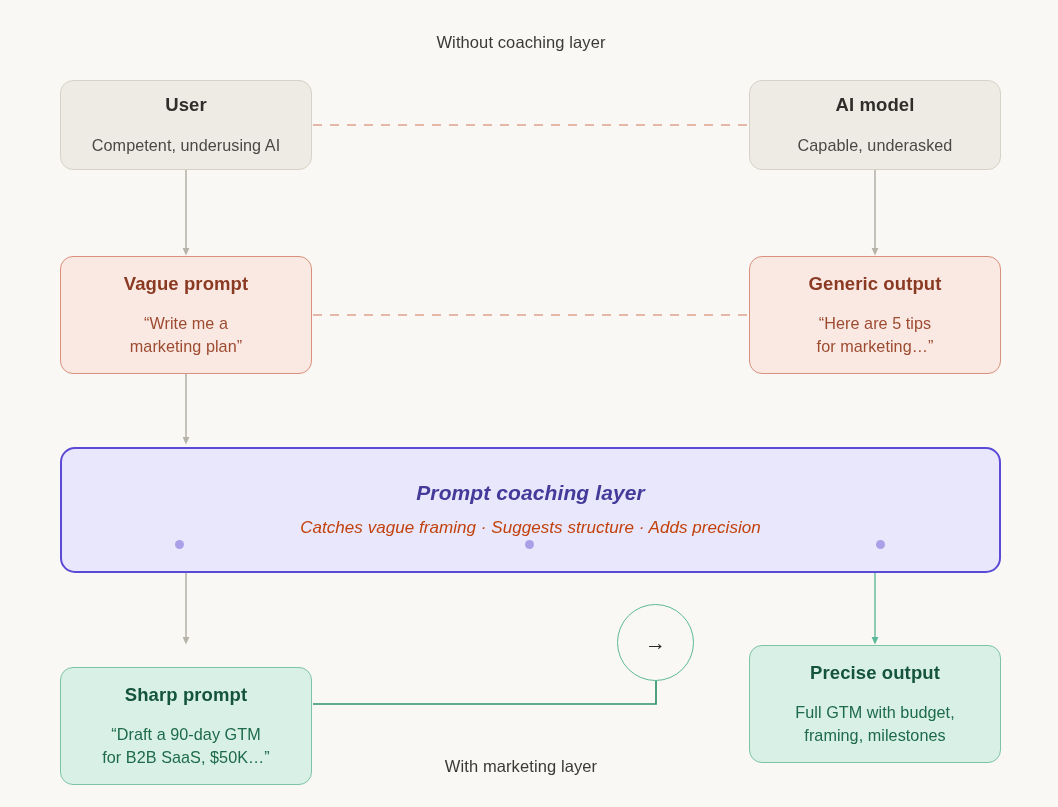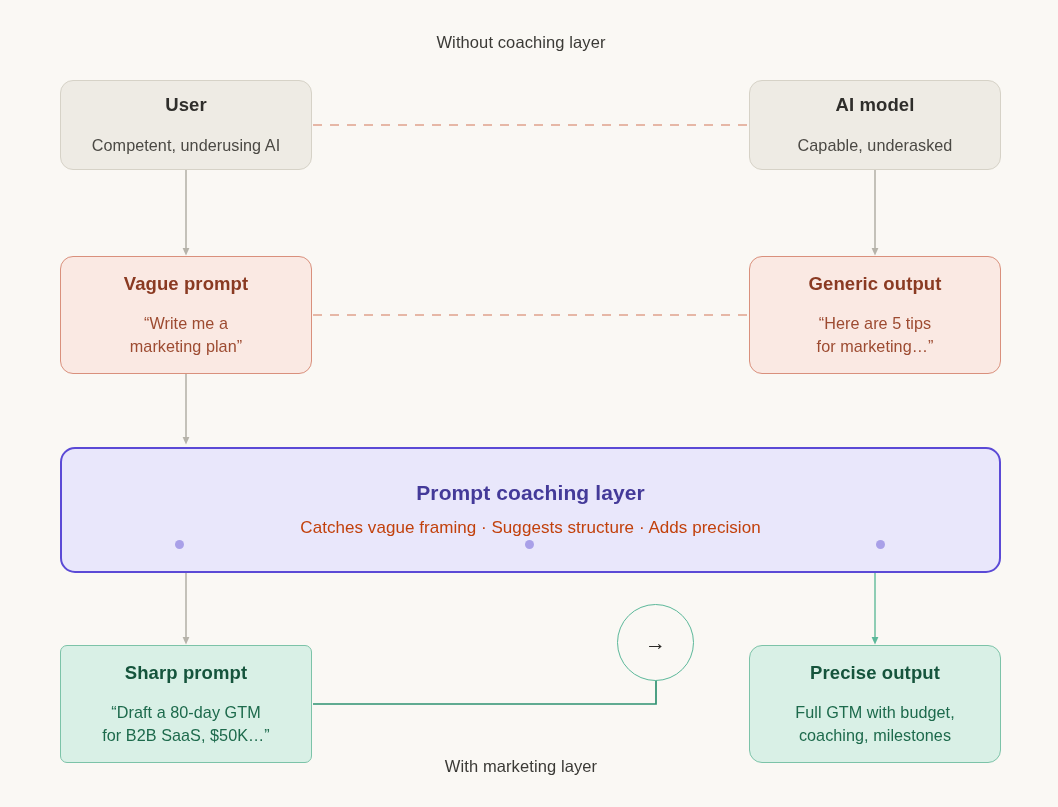--- a/index.html
+++ b/index.html
@@ -182,42 +182,42 @@
   </div>
 
   <div class="node blush" style="left:749px; top:256px; width:252px; height:118px;">
     <div class="title">Generic output</div>
     <div class="sub">
       <span>“Here are 5 tips</span><br>
       <span>for marketing…”</span>
     </div>
   </div>
 
-  <div class="node lilac" style="left:60px; top:447px; width:941px; height:126px;">
+  <div class="node lilac" style="left:60px; top:447px; width:941px; height:126px;font-style:italic;">
     <div class="title">Prompt coaching layer</div>
     <div class="sub">Catches vague framing · Suggests structure · Adds precision</div>
   </div>
 
   <div class="layer-dot" style="left:175px; top:540px;"></div>
   <div class="layer-dot" style="left:525px; top:540px;"></div>
   <div class="layer-dot" style="left:876px; top:540px;"></div>
 
-  <div class="node mint" style="left:60px; top:645px; width:252px; height:118px;border-radius:7px;">
+  <div class="node mint" style="left:60px; top:667px; width:252px; height:118px;">
     <div class="title">Sharp prompt</div>
     <div class="sub">
-      <span>“Draft a 80-day GTM</span><br>
+      <span>“Draft a 90-day GTM</span><br>
       <span>for B2B SaaS, $50K…”</span>
     </div>
   </div>
 
   <div class="node mint" style="left:749px; top:645px; width:252px; height:118px;">
     <div class="title">Precise output</div>
     <div class="sub">
       <span>Full GTM with budget,</span><br>
-      <span>coaching, milestones</span>
+      <span>framing, milestones</span>
     </div>
   </div>
 
   <div class="hub" style="left:617px; top:604px;">
     <span>→</span>
   </div>
 
   <div class="caption caption-bottom">With marketing layer</div>
 
 </div>

